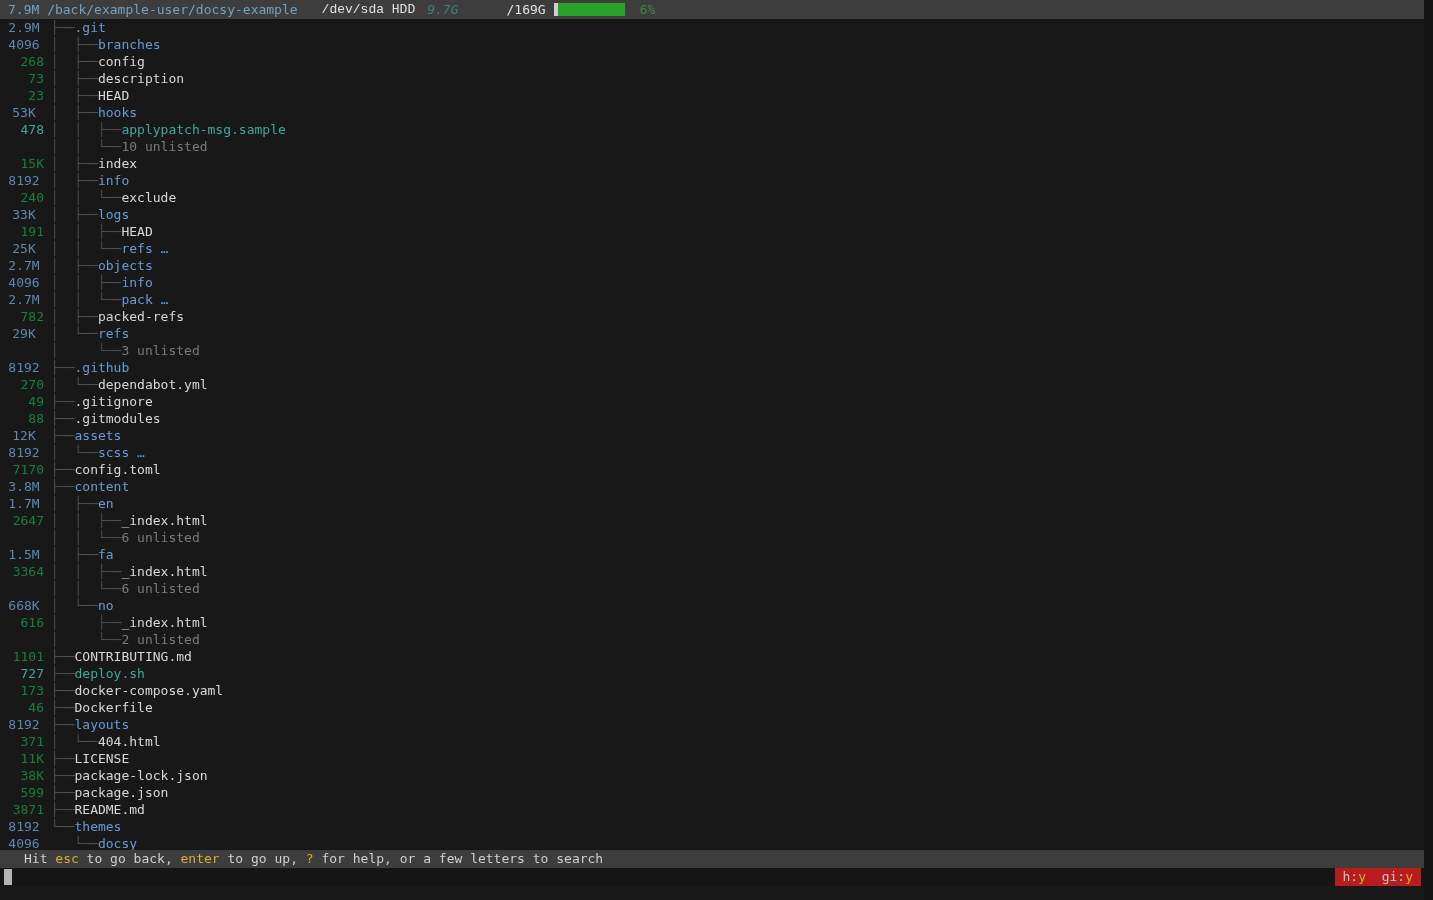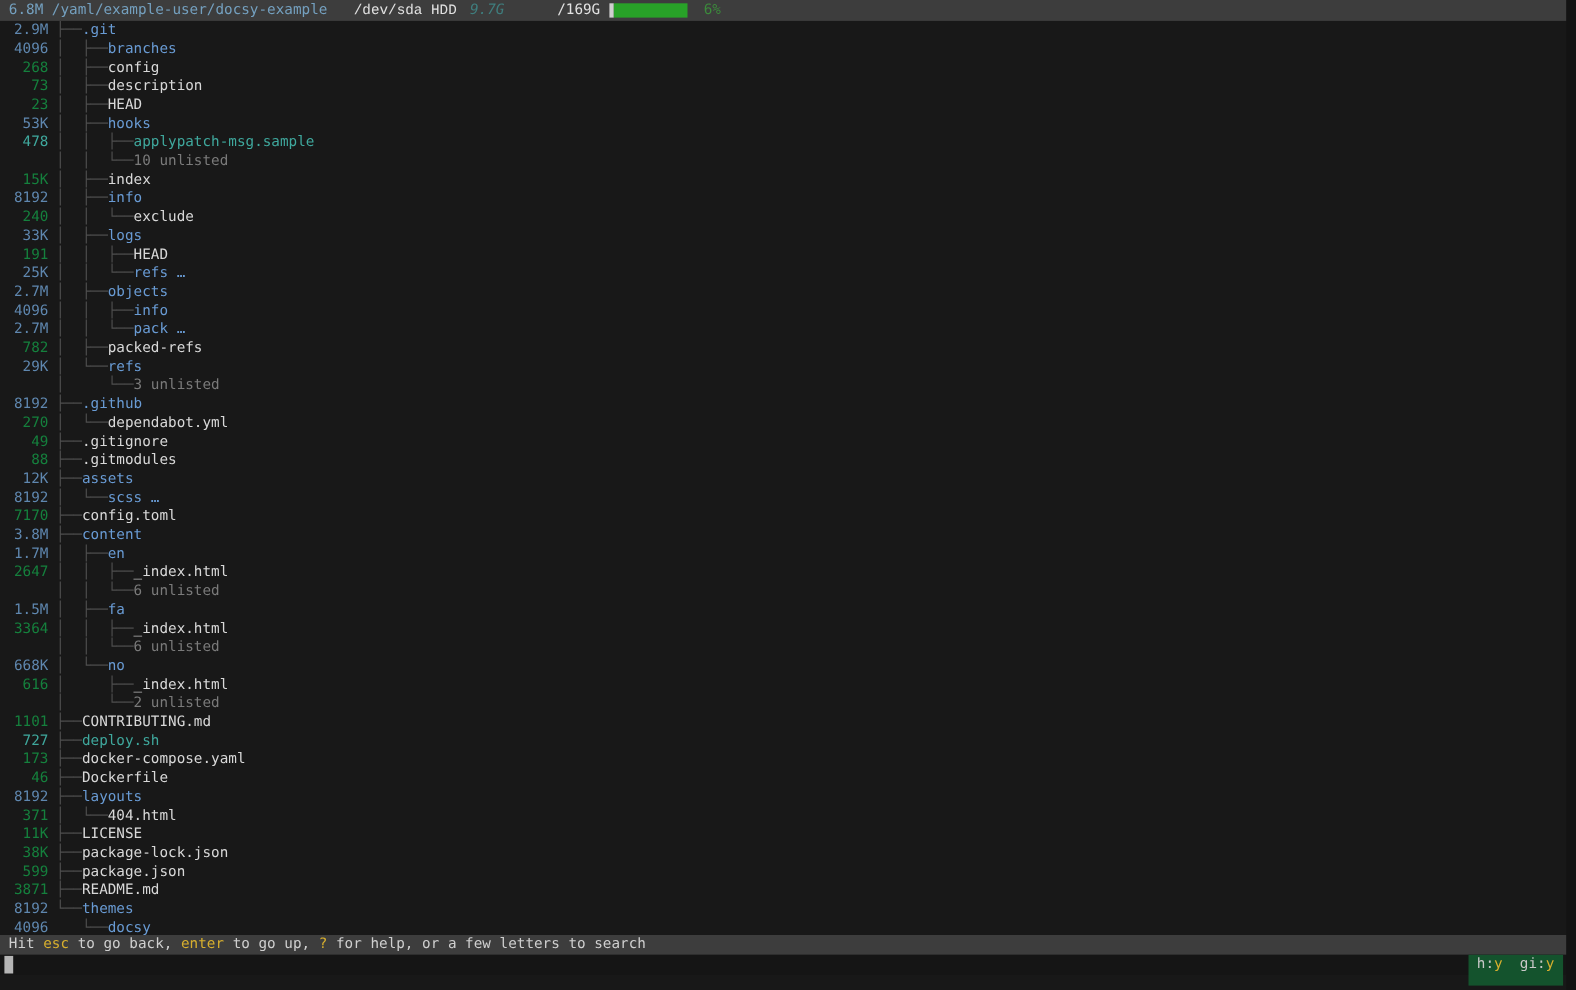--- a/index.html
+++ b/index.html
@@ -23,61 +23,61 @@
   .gauge .track { flex:1; }
   .pct { color:var(--green-dim,#3c8a3c); margin-left:8px; }
 
   .tree {
     position:absolute; top:19px; left:0; width:1424px; height:832px;
     overflow:hidden; white-space:pre; line-height:17px; color:#d8d8d8;
   }
   .row { height:17px; padding-left:4px; }
   .size { display:inline-block; width:40px; text-align:right; }
   .prefix { color:var(--tree-line,#4f4f4f); padding-left:7px; }
-  .s-dir  { color:var(--size-dir,#5f87af); }
+  .s-dir  { color:var(--size-dir,#5f87af);text-align:center; }
   .s-file { color:#15803d; }
   .s-exec { color:var(--exec,#3fa89d); }
   .s-unlisted { color:#7a7a7a; }
   .t-dir  { color:var(--dir,#699bd4); }
   .t-file { color:#d8d8d8; }
   .t-exec { color:var(--exec,#3fa89d); }
   .t-unlisted { color:var(--unlisted,#7a7a7a); }
 
   .hintbar {
     position:absolute; top:850px; left:0; width:1424px; height:18px;
     background:var(--bar-bg,#3d3d3d); color:#cfcfcf;
-    line-height:18px; padding-left:8px; white-space:pre;
+    line-height:18px; padding-left:24px; white-space:pre;
   }
   .hintbar .key { color:var(--gold,#d7af2e); }
 
   .inputrow {
     position:absolute; top:868px; left:0; width:1424px; height:18px;
     background:#151515;
   }
   .cursor {
     position:absolute; left:4px; top:1px; width:8px; height:16px;
     background:#b5b5b5;
   }
   .flags {
-    position:absolute; right:3px; top:0; height:28px; line-height:18px;
-    background:#14532d; padding:0 8px; white-space:pre; color:#c8c8c8;margin-left:30px;
+    position:absolute; right:3px; top:0; height:18px; line-height:18px;
+    background:#b91c1c; padding:0 8px; white-space:pre; color:#c8c8c8;margin-left:30px;
   }
   .flags .flag-label { color:#c8c8c8; }
   .flags .flag-value { color:var(--gold,#d7af2e); }
 
   .right-strip {
     position:absolute; left:1424px; top:0; width:9px; height:900px;
     background:#131313;
   }
 </style>
 </head>
 <body>
 
 <div class="topbar">
-  <span class="mount"><span>6.8M</span> <span>/yaml/example-user/docsy-example</span></span>
+  <span class="mount"><span>7.9M</span> <span>/back/example-user/docsy-example</span></span>
   <span class="dev">/dev/sda HDD</span>
   <span class="usage"><span class="used">9.7G</span><span class="cap">/169G</span></span>
   <span class="gauge">
     <span class="lead"></span>
     <span class="fill"></span>
     <span class="track"></span>
   </span>
   <span class="pct">6%</span>
 </div>
 

